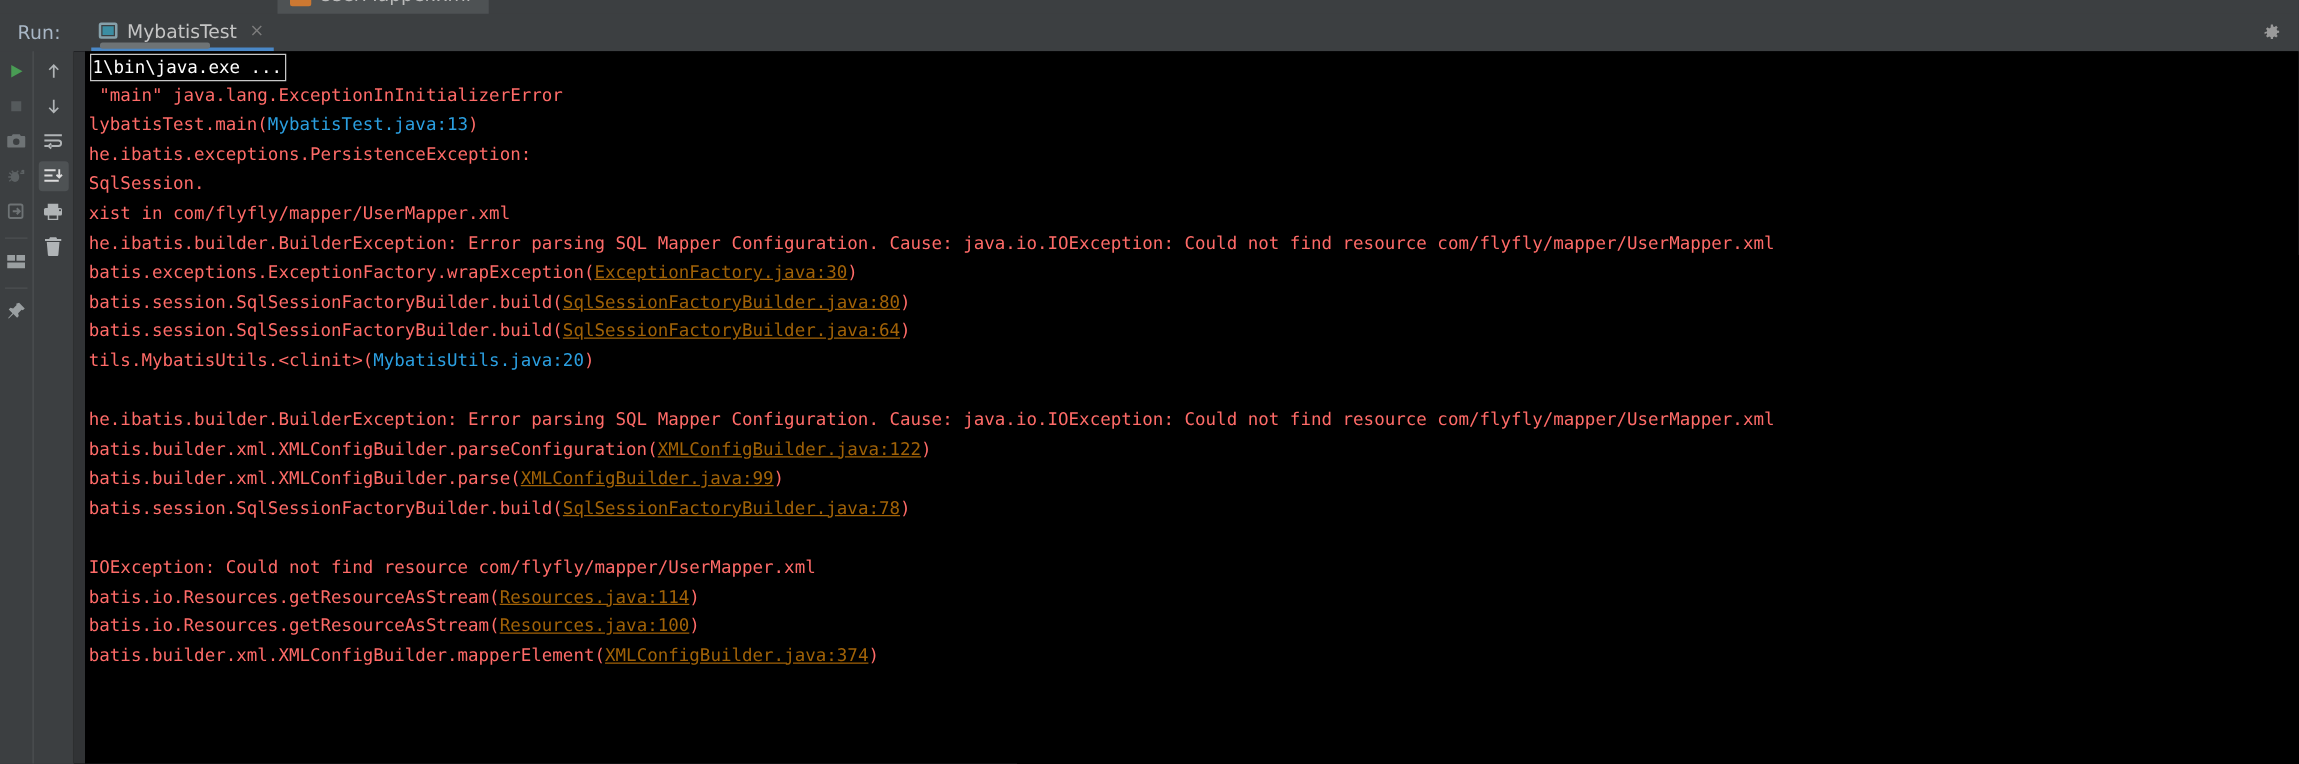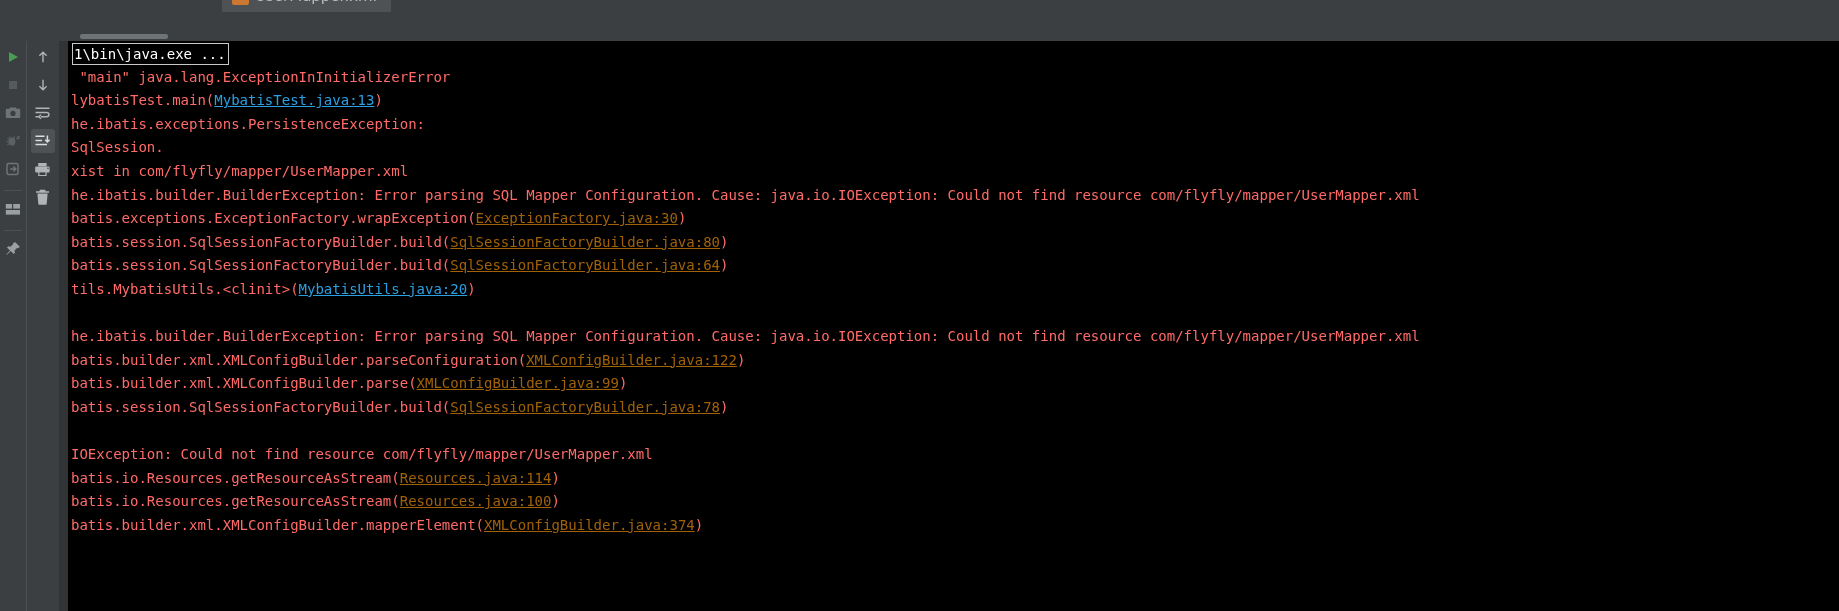--- a/index.html
+++ b/index.html
@@ -189,21 +189,20 @@
     padding-top: 1px;
   }
   .cline {
     height: 23.6px;
     white-space: pre;
     padding-left: 3px;
   }
   .err   { color: #ff6b68; }
   .link-blue {
     color: #2b9fe0;
-    text-decoration: underline;
   }
   .link-gray {
     color: #a16207;
     text-decoration: underline;
   }
   .first-line {
     display: inline-block;
     color: #ffffff;
     background: #000000;
     border: 1px solid #c8c8c8;
@@ -226,20 +225,34 @@
 
 <div id="app">
 
   <div class="editor-tabstrip">
     <div class="editor-tab">
       <span class="xml-icon">&lt;&gt;</span>
       <span class="editor-tab-label">UserMapper.xml</span>
     </div>
   </div>
 
+  <div class="run-header">
+    <span class="run-label">Run:</span>
+    <div class="run-tab">
+      <span class="run-tab-icon"></span>
+      <span class="run-tab-label">MybatisTest</span>
+      <span class="run-tab-close">×</span>
+    </div>
+    <div class="gear-btn">
+      <svg width="15" height="15" viewBox="0 0 16 16" aria-hidden="true">
+        <path fill="#9a9a9a" d="M8 5.1A2.9 2.9 0 1 0 8 10.9 2.9 2.9 0 0 0 8 5.1zm0 1.6a1.3 1.3 0 1 1 0 2.6 1.3 1.3 0 0 1 0-2.6z"></path>
+        <path fill="#9a9a9a" d="M7.1 0.6h1.8l.2 1.7c.4.1.8.3 1.2.5l1.4-1 1.3 1.3-1 1.4c.2.4.4.8.5 1.2l1.7.2v1.8l-1.7.2c-.1.4-.3.8-.5 1.2l1 1.4-1.3 1.3-1.4-1c-.4.2-.8.4-1.2.5l-.2 1.7H7.1l-.2-1.7c-.4-.1-.8-.3-1.2-.5l-1.4 1-1.3-1.3 1-1.4c-.2-.4-.4-.8-.5-1.2L1.8 8.9V7.1l1.7-.2c.1-.4.3-.8.5-1.2l-1-1.4 1.3-1.3 1.4 1c.4-.2.8-.4 1.2-.5L7.1.6z"></path>
+      </svg>
+    </div>
+  </div>
 
   <div class="side-toolbar">
     <div class="tb-btn">
       <svg width="14" height="14" viewBox="0 0 14 14" aria-hidden="true">
         <polygon points="3,2 12,7 3,12" fill="#499c54"></polygon>
       </svg>
     </div>
     <div class="tb-btn">
       <svg width="14" height="14" viewBox="0 0 14 14" aria-hidden="true">
         <rect x="3" y="3" width="8" height="8" fill="#555a5c"></rect>

